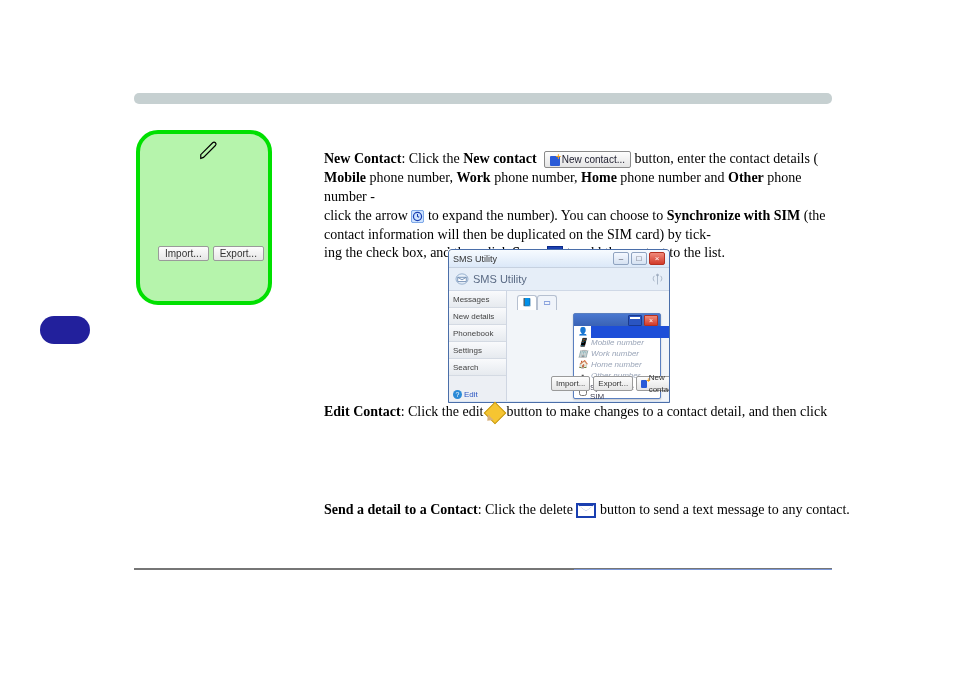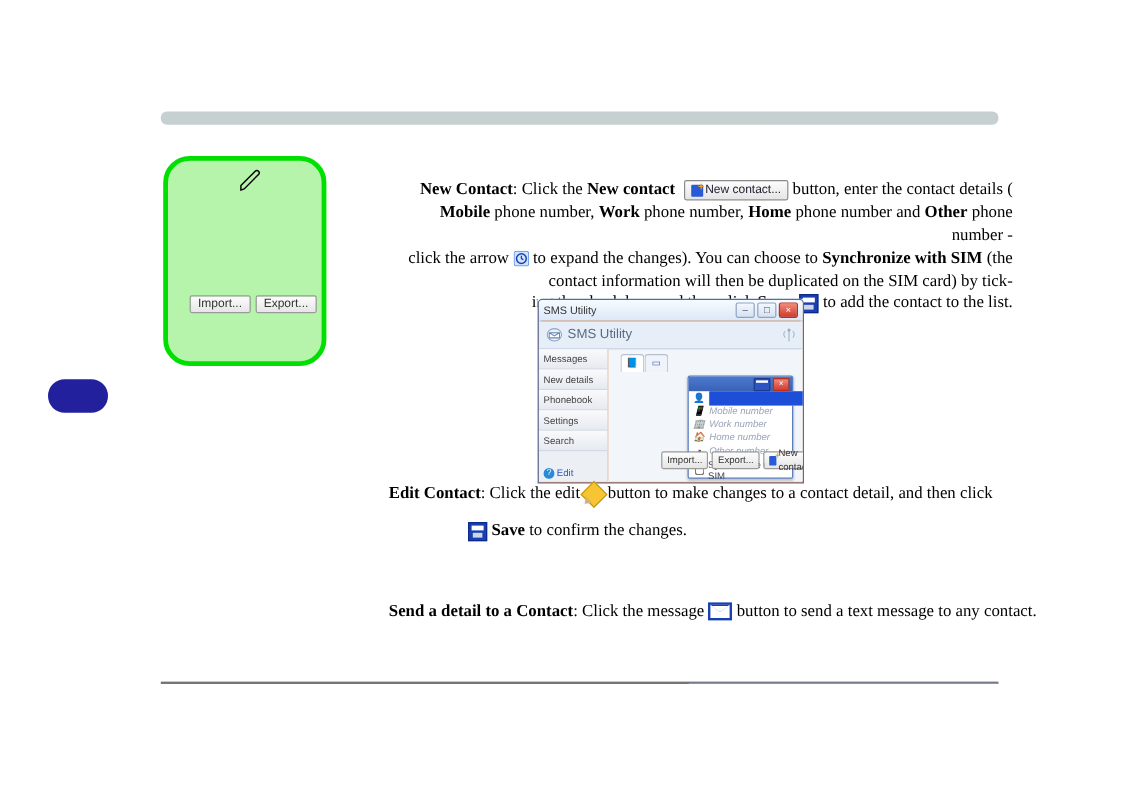--- a/index.html
+++ b/index.html
@@ -11,21 +11,21 @@
           background:#b6f4ac; border:4px solid #00e000; border-radius:22px; box-sizing:border-box; }
   .note svg { position:absolute; left:58px; top:6px; }
   .btn { background:linear-gradient(#fdfdfd,#e6e6e6); border:1px solid #9a9a9a; border-radius:2px;
          font-family:Tahoma, sans-serif; font-size:10px; color:#333; padding:1px 6px; display:inline-block; }
   .btn-row { position:absolute; left:18px; top:112px; display:flex; gap:4px; }
 
   .pill { position:absolute; left:40px; top:316px; width:50px; height:28px; background:#22209c; border-radius:14px; }
 
   .content { position:absolute; left:324px; top:150px; width:520px; font-size:14px; line-height:1.35; }
   .content b { font-weight:bold; }
-  .para { margin-bottom:6px;text-align:right; }
+  .para { margin-bottom:6px; }
 
   .btn-new { display:inline-block; vertical-align:middle; background:linear-gradient(#fdfdfd,#e5e5e5);
              border:1px solid #8a8a8a; border-radius:2px; font-family:Tahoma,sans-serif; font-size:10px;
              padding:0 5px; line-height:15px; color:#223; }
   .btn-new .ic { display:inline-block; width:10px; height:10px; vertical-align:middle; margin-right:2px; position:relative; }
   .btn-new .ic::before { content:""; position:absolute; inset:0; background:#2a5bd7; border-radius:1px; }
   .btn-new .ic::after { content:"+"; position:absolute; left:6px; top:-6px; color:#f0a020; font-size:9px; font-weight:bold; }
 
   .clock { display:inline-block; width:13px; height:13px; vertical-align:middle; }
   .save-ic { width:14px; height:14px; display:inline-block; background:#1a3fb0; position:relative; border:1px solid #0b2a8a; vertical-align:middle; }
@@ -43,21 +43,21 @@
 
   .mail-ic { display:inline-block; width:16px; height:11px; border:2px solid #1a3fb0; position:relative; vertical-align:middle; }
   .mail-ic::before { content:""; position:absolute; left:0; right:0; top:0; height:0;
                      border-left:8px solid transparent; border-right:8px solid transparent; border-top:6px solid #1a3fb0; }
   .mail-ic::after { content:""; position:absolute; left:1px; right:1px; top:1px; height:0;
                     border-left:7px solid transparent; border-right:7px solid transparent; border-top:5px solid #fff; }
 
   .screenshot { position:absolute; left:448px; top:249px; width:222px; height:154px;
                 font-family:Tahoma,Arial,sans-serif; background:#fff; }
   .win-frame { position:absolute; inset:0; border:1px solid #4a6ea9; border-radius:4px 4px 0 0;
-               box-shadow:0 0 0 2px #dbe6f4 inset; overflow:hidden; background:#f97316; }
+               box-shadow:0 0 0 2px #dbe6f4 inset; overflow:hidden; background:#404040; }
   .titlebar { height:17px; background:linear-gradient(#f7fbff,#dbe8f8); display:flex; align-items:center;
               font-size:9px; color:#333; padding:0 4px; justify-content:space-between; border-bottom:1px solid #c6d1e0; }
   .titlebar .ctrls { display:flex; gap:2px; }
   .titlebar .c { width:14px; height:11px; border-radius:2px; border:1px solid #8fa3c0; background:linear-gradient(#f4f8ff,#d6e2f2);
                  font-size:8px; line-height:11px; text-align:center; color:#445; }
   .titlebar .c.cls { background:linear-gradient(#f08a7a,#d23a2a); color:#fff; border-color:#b43020; }
   .band { height:22px; background:#e6eef8; display:flex; align-items:center; padding:0 6px;
           border-bottom:1px solid #cfd8e6; justify-content:space-between; }
   .band-left { display:flex; align-items:center; gap:4px; }
   .env { width:14px; height:12px; position:relative; }
@@ -127,21 +127,21 @@
       &nbsp;<span class="btn-new"><span class="ic"></span><span>New contact...</span></span><span> button, enter the contact details (</span>
       <br>
       <b>Mobile</b><span> phone number, </span><b>Work</b><span> phone number, </span><b>Home</b><span> phone number and </span><b>Other</b><span> phone number - </span>
       <br>
       <span>click the arrow </span>
       <svg class="clock" viewBox="0 0 16 16">
           <rect x="0.5" y="0.5" width="15" height="15" rx="2" fill="#cfe4ff" stroke="#5a8fe0"></rect>
           <circle cx="8" cy="8" r="5" fill="none" stroke="#1a3fb0" stroke-width="1.5"></circle>
           <path d="M8 5 L8 8 L10 9" stroke="#1a3fb0" stroke-width="1.3" fill="none"></path>
         </svg>
-      <span> to expand the changes). You can choose to </span><b>Synchronize with SIM</b><span> (the contact information will then be duplicated on the SIM card) by tick-</span>
+      <span> to expand the number). You can choose to </span><b>Synchronize with SIM</b><span> (the contact information will then be duplicated on the SIM card) by tick-</span>
       <br>
       <span>ing the check box, and then click </span><b>Save</b>
       &nbsp;<span class="save-ic"></span><span> to add the contact to the list.</span>
     </div>
   </div>
 
   <div class="screenshot">
     <div class="win-frame">
       <div class="titlebar">
         <span>SMS Utility</span>
@@ -224,21 +224,20 @@
             </div>
           </div>
         </div>
       </div>
     </div>
   </div>
 
   <div class="section sec-edit">
     <b>Edit Contact</b><span>: Click the edit </span><span class="pencil-ic"></span><span> button to make changes to a contact detail, and then click </span>
   </div>
-  <div class="save2"><span class="save-ic"></span> <b>Save</b><span> to confirm the changes.</span></div>
 
 
   <div class="section sec-msg">
-    <b>Send a detail to a Contact</b><span>: Click the message </span><span class="mail-ic"></span><span> button to send a text message to any contact.</span>
+    <b>Send a detail to a Contact</b><span>: Click the delete </span><span class="mail-ic"></span><span> button to send a text message to any contact.</span>
   </div>
 
   <div class="bottom-rule"></div>
 </div>
 
 </body></html>

